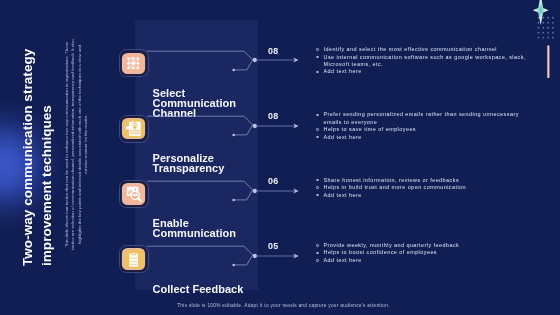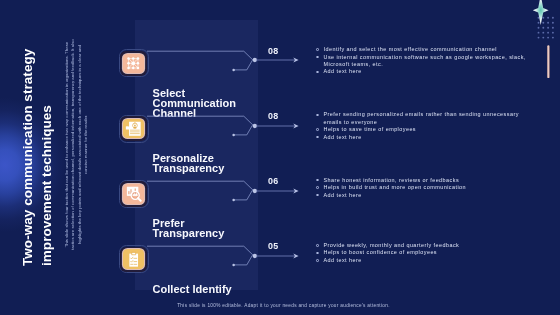--- a/index.html
+++ b/index.html
@@ -140,21 +140,21 @@
             <circle cx="14.1" cy="14.3" r="5.4" fill="none" stroke="#ffffff" stroke-width="2.2"></circle>
             <circle cx="14.1" cy="14.3" r="4.0" fill="none" stroke="#e0926f" stroke-width="0.85"></circle>
             <path d="M17.9 18.1 L21.6 21.8" stroke="#ffffff" stroke-width="2.8" stroke-linecap="round"></path>
           </svg>
         </div>
         <div class="chev"><svg class="chevsvg" width="112" height="30" viewBox="0 0 112 30">
             <path d="M0.2 2.2 H96.8 L106.2 11.3" fill="none" stroke="#8e9cd0" stroke-width="0.75" stroke-linecap="round"></path>
             <path d="M105.2 11.6 L99.8 20.9 H86.6" fill="none" stroke="#8e9cd0" stroke-width="0.75" stroke-linecap="round"></path>
             <circle cx="86.6" cy="20.9" r="1.25" fill="#b9c2e4"></circle>
           </svg></div>
-        <div class="steplabel">Prefer Transparency</div>
+        <div class="steplabel">Enable Communication</div>
         <div class="arrow"><svg class="arrsvg" width="52" height="16" viewBox="0 0 52 16">
             <circle cx="2.8" cy="8" r="2.15" fill="#bcc5e6"></circle>
             <path d="M4 8 H43.6" stroke="#7d8cc5" stroke-width="0.75" fill="none"></path>
             <path d="M46.6 8 L41.3 5.6 L42.9 8 L41.3 10.4 Z" fill="#b6c0e6"></path>
           </svg></div>
         <div class="num">06</div>
         <div class="bullets">
           <ul>
             <li>Share honest information, reviews or feedbacks</li>
             <li>Helps in build trust and more open communication</li>
@@ -176,21 +176,21 @@
               <path d="M12.3 14.6 H16.2"></path>
               <path d="M7.9 18.4 H10.6 M12.3 18.4 H16.2"></path>
             </g>
           </svg>
         </div>
         <div class="chev"><svg class="chevsvg" width="112" height="30" viewBox="0 0 112 30">
             <path d="M0.2 2.2 H96.8 L106.2 11.3" fill="none" stroke="#8e9cd0" stroke-width="0.75" stroke-linecap="round"></path>
             <path d="M105.2 11.6 L99.8 20.9 H86.6" fill="none" stroke="#8e9cd0" stroke-width="0.75" stroke-linecap="round"></path>
             <circle cx="86.6" cy="20.9" r="1.25" fill="#b9c2e4"></circle>
           </svg></div>
-        <div class="steplabel">Collect Identify</div>
+        <div class="steplabel">Collect Feedback</div>
         <div class="arrow"><svg class="arrsvg" width="52" height="16" viewBox="0 0 52 16">
             <circle cx="2.8" cy="8" r="2.15" fill="#bcc5e6"></circle>
             <path d="M4 8 H43.6" stroke="#7d8cc5" stroke-width="0.75" fill="none"></path>
             <path d="M46.6 8 L41.3 5.6 L42.9 8 L41.3 10.4 Z" fill="#b6c0e6"></path>
           </svg></div>
         <div class="num">05</div>
         <div class="bullets">
           <ul>
             <li>Provide weekly, monthly and quarterly feedback</li>
             <li>Helps to boost confidence of employees</li>

